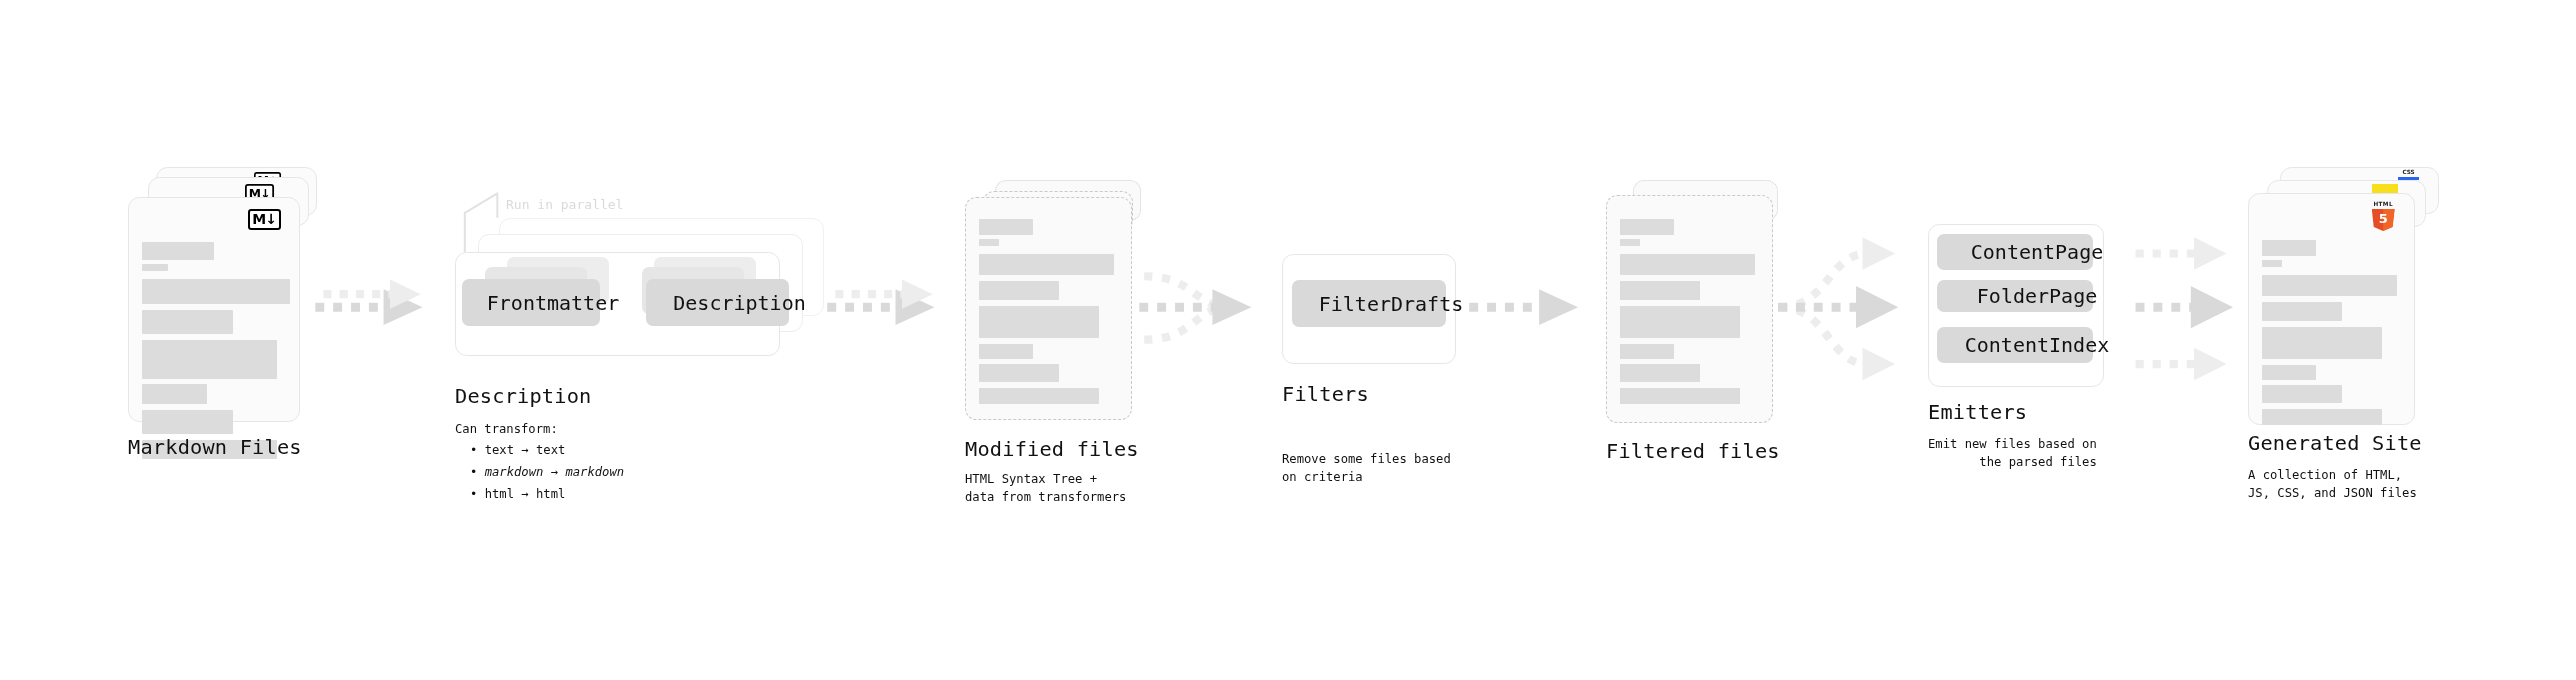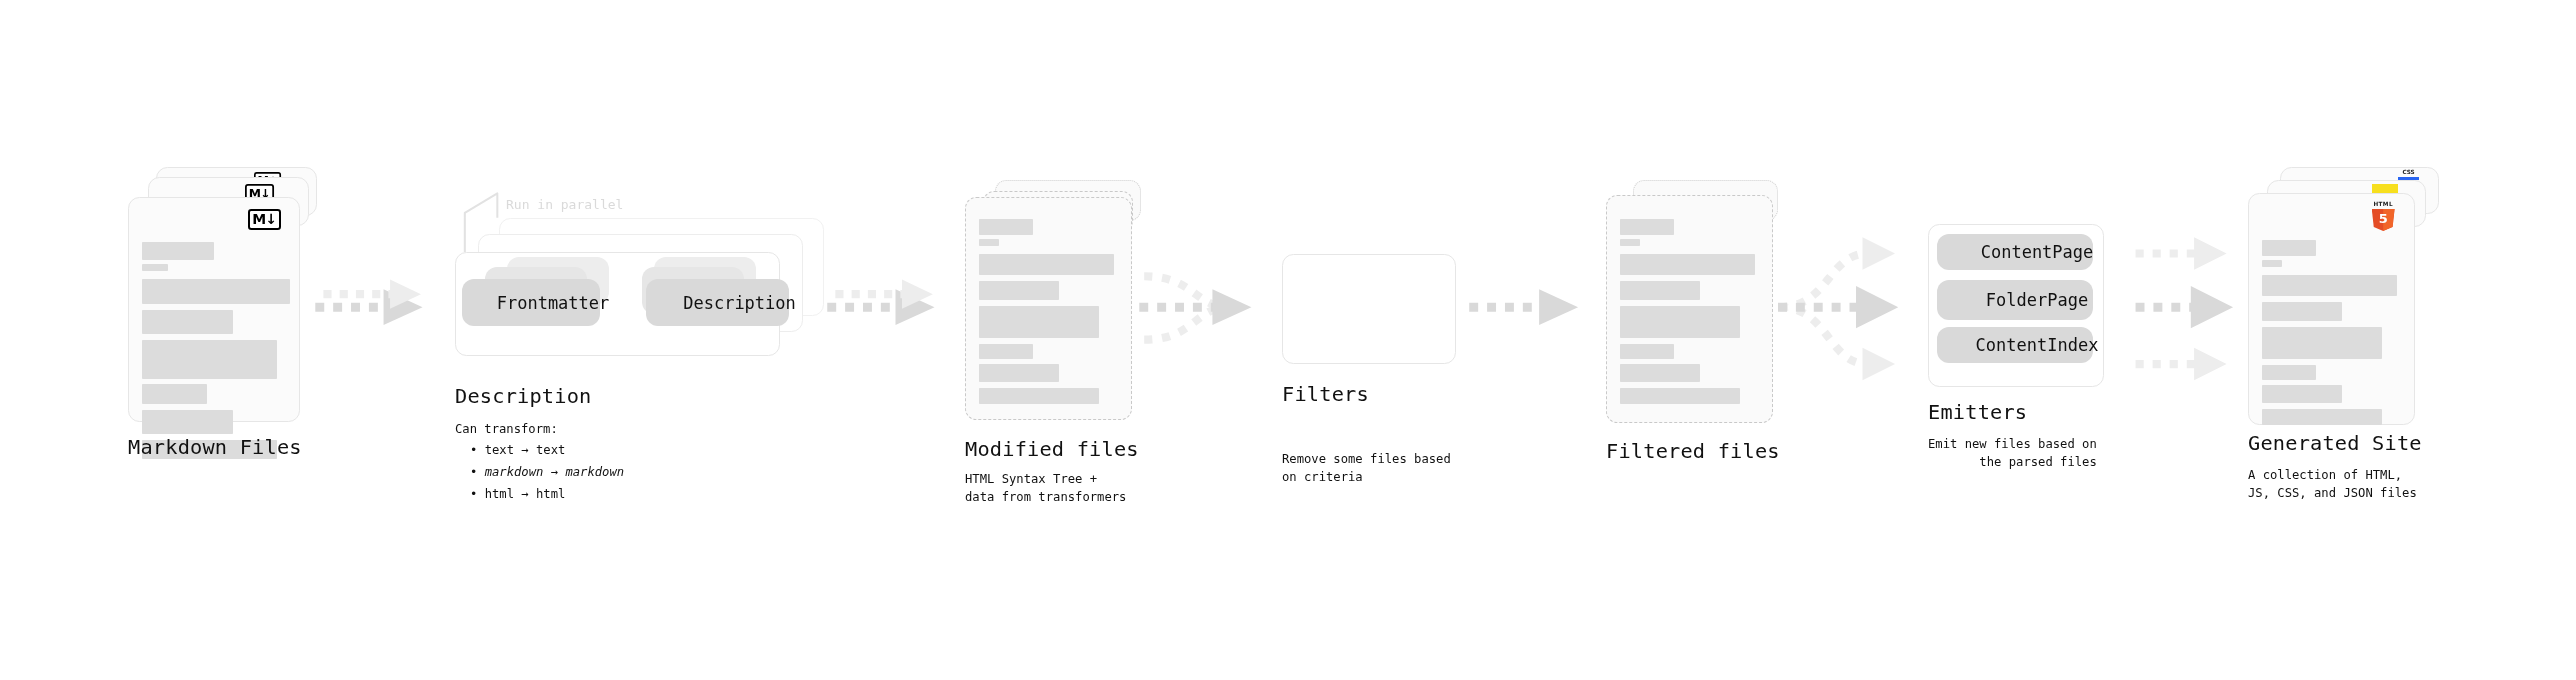--- a/index.html
+++ b/index.html
@@ -109,24 +109,24 @@
   
   .group {
     position: absolute;
     border: 1.6px solid #e6e6e6;
     border-radius: 11.4px;
     background: #ffffff;
   }
   .chip {
     position: absolute;
     background: #d9d9d9;
-    border-radius: 12px;
+    border-radius: 7px;
     display: flex; align-items: center; justify-content: center;
     color: #111;
-    font-size: 17px;
+    font-size: 20px;
     letter-spacing: 0px;
     white-space: nowrap;
     padding-left: 44px;
   }
 
   
   .title {
     position: absolute;
     font-size: 20.3px;
     color: #111;
@@ -293,20 +293,21 @@
         <div class="bar" style="width:120px;height:16.3px;"></div>
       </div>
     </div>
   </div>
   <div class="title" style="left:965px; top:437px;">Modified files</div>
   <div class="subtitle" style="left:965px; top:471px;">HTML Syntax Tree +
 data from transformers</div>
 
   <div class="group" style="left:1282px; top:254px; width:174px; height:110px;">
   </div>
+  <div class="chip" style="left:1292px; top:280px; width:154px; height:47px;">FilterDrafts</div>
   <div class="title" style="left:1282px; top:382px;">Filters</div>
   <div class="subtitle" style="left:1282px; top:416px;margin-top:35px;">Remove some files based
 on criteria</div>
 
   <div class="stack">
     <div class="card dotted" style="left:1633px; top:180px; width:145px; height:41px;"></div>
     <div class="card dashed" style="left:1606px; top:195px; width:167px; height:228px;">
       <div class="card-body" style="top:23px;">
         <div class="bar" style="width:54px;height:16.3px;"></div>
         <div class="bar" style="width:19.5px;height:6.5px;margin-top:-1.6px;"></div>
@@ -317,21 +318,21 @@
         <div class="bar" style="width:80px;height:18px;"></div>
         <div class="bar" style="width:120px;height:16.3px;"></div>
       </div>
     </div>
   </div>
   <div class="title" style="left:1606px; top:439px;">Filtered files</div>
 
   <div class="group" style="left:1928px; top:224px; width:176px; height:163px;">
   </div>
   <div class="chip" style="left:1937px; top:234px; width:156px; height:36px;">ContentPage</div>
-  <div class="chip" style="left:1937px; top:280px; width:156px; height:40px;">FolderPage</div>
+  <div class="chip" style="left:1937px; top:280px; width:156px; height:32px;">FolderPage</div>
   <div class="chip" style="left:1937px; top:327px; width:156px; height:36px;">ContentIndex</div>
   <div class="title" style="left:1928px; top:400px;">Emitters</div>
   <div class="subtitle" style="left:1928px; top:436px;text-align:right;">Emit new files based on
 the parsed files</div>
 
   <div class="stack">
     <div class="card" style="left:2280px; top:167px; width:159px; height:47px;"></div>
     <div class="css-badge" style="left:2398px; top:170px;">
       <span class="css-word">CSS</span>
       <span class="css-bar"></span>

